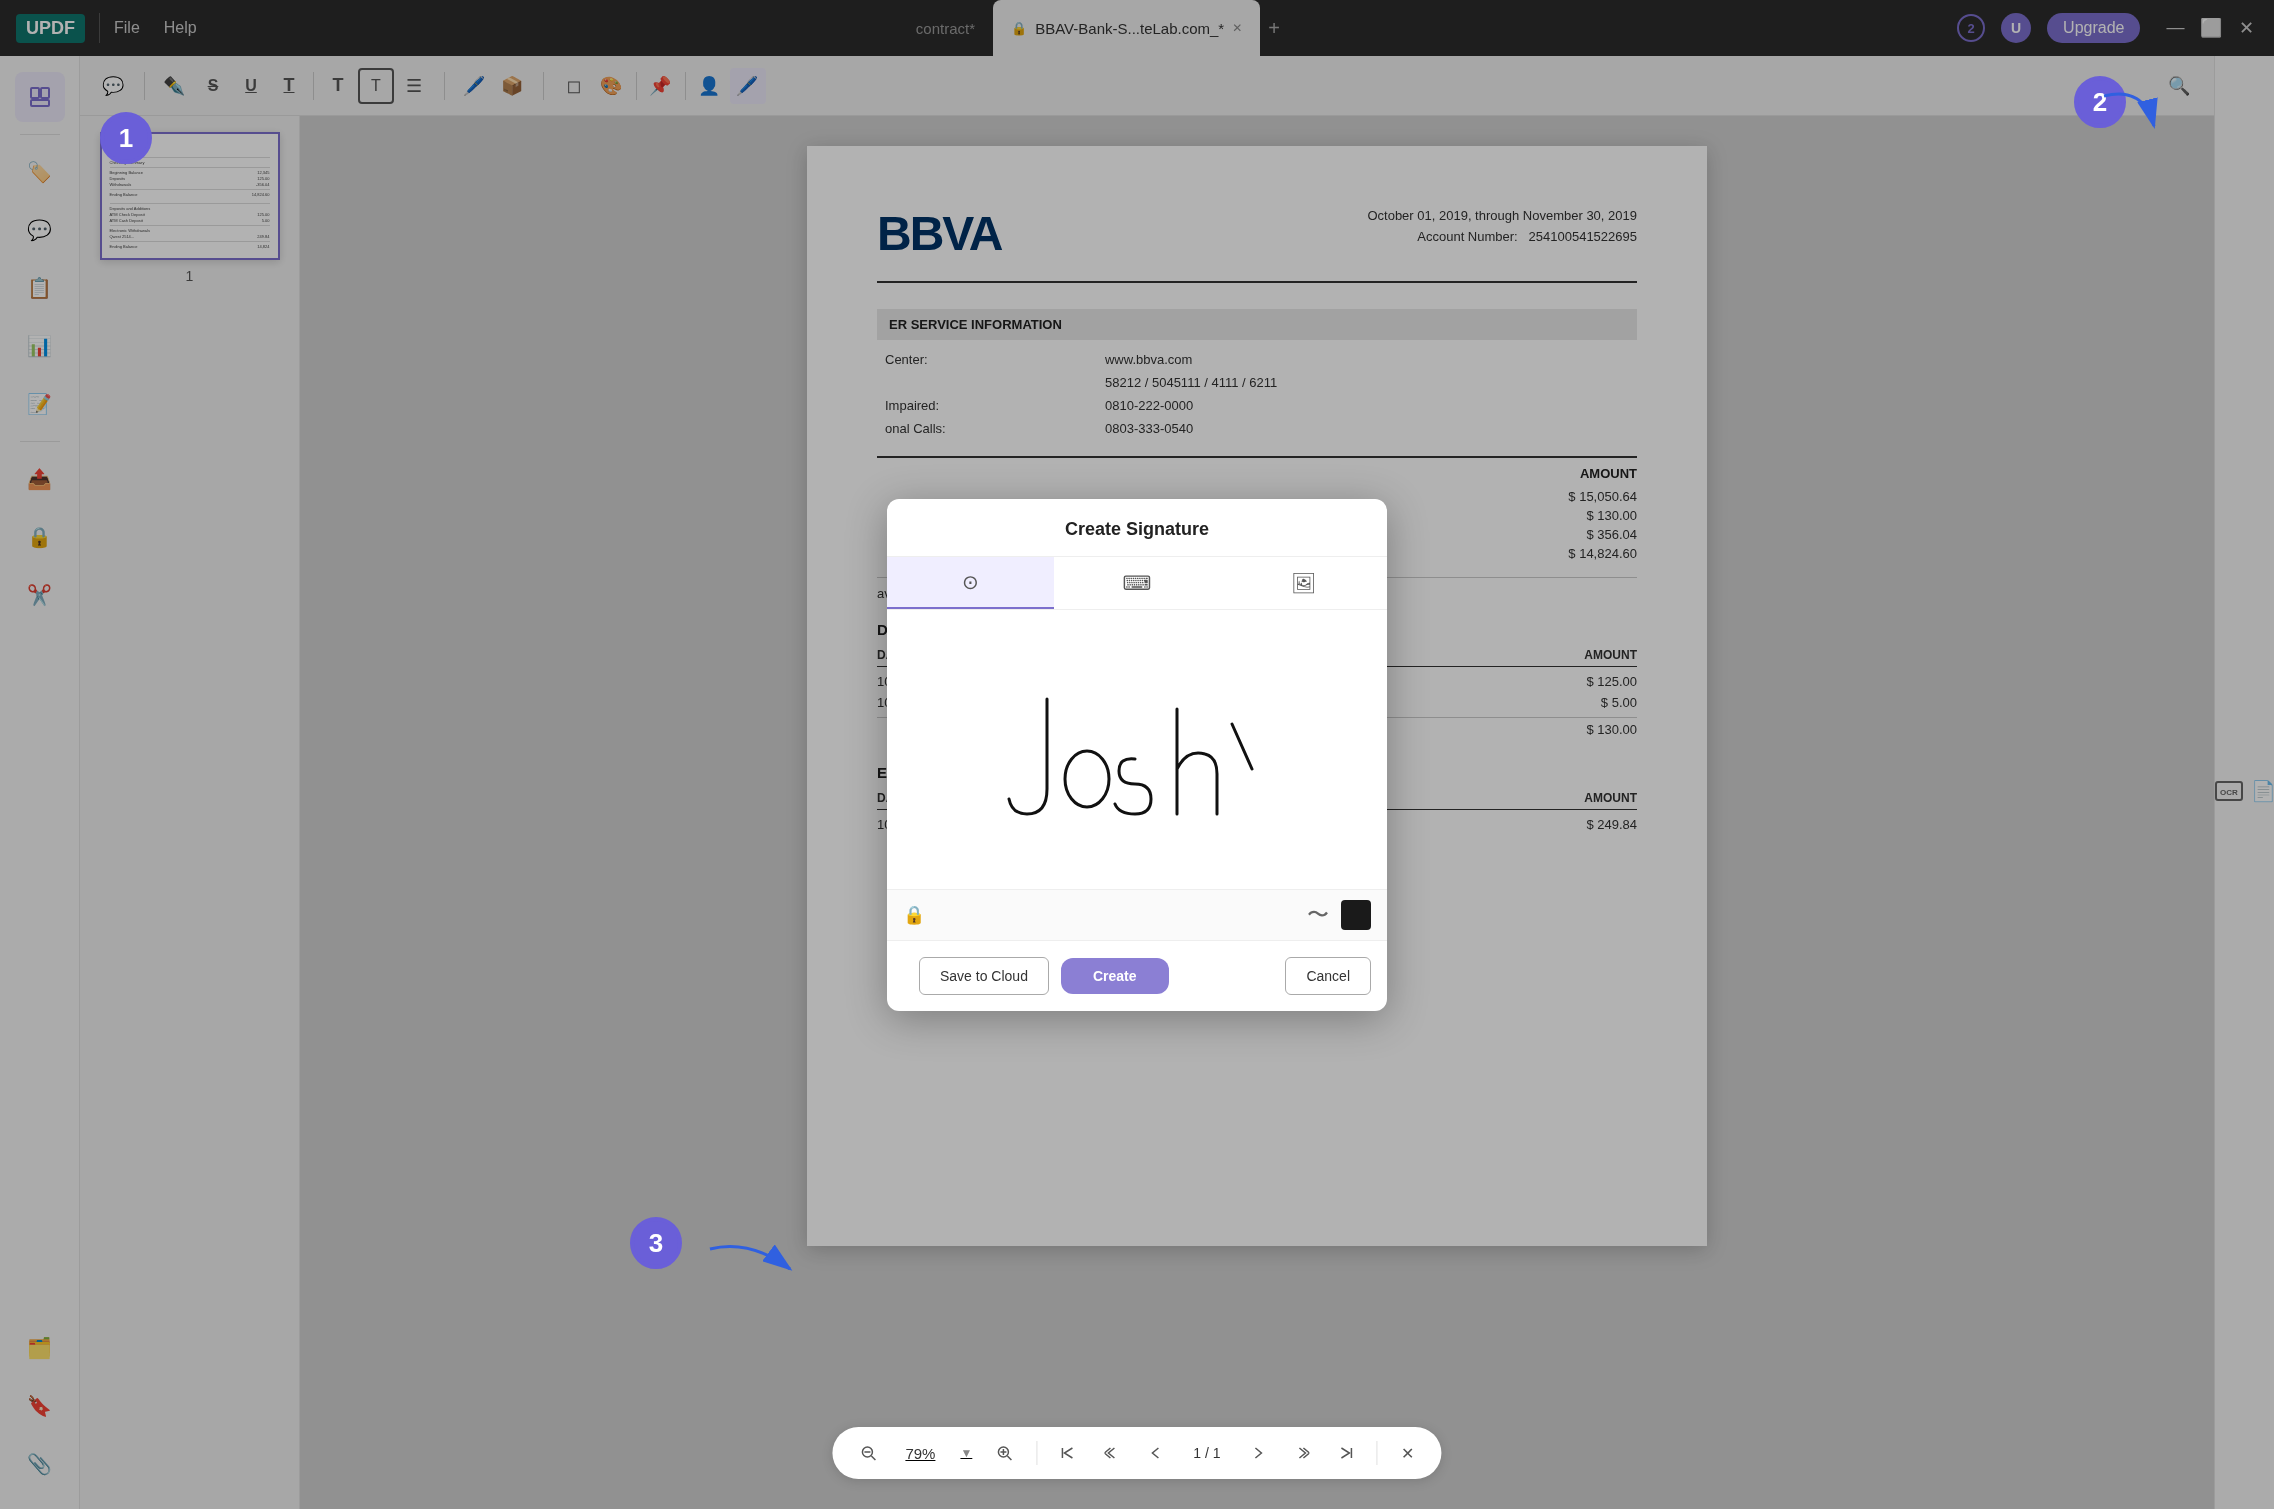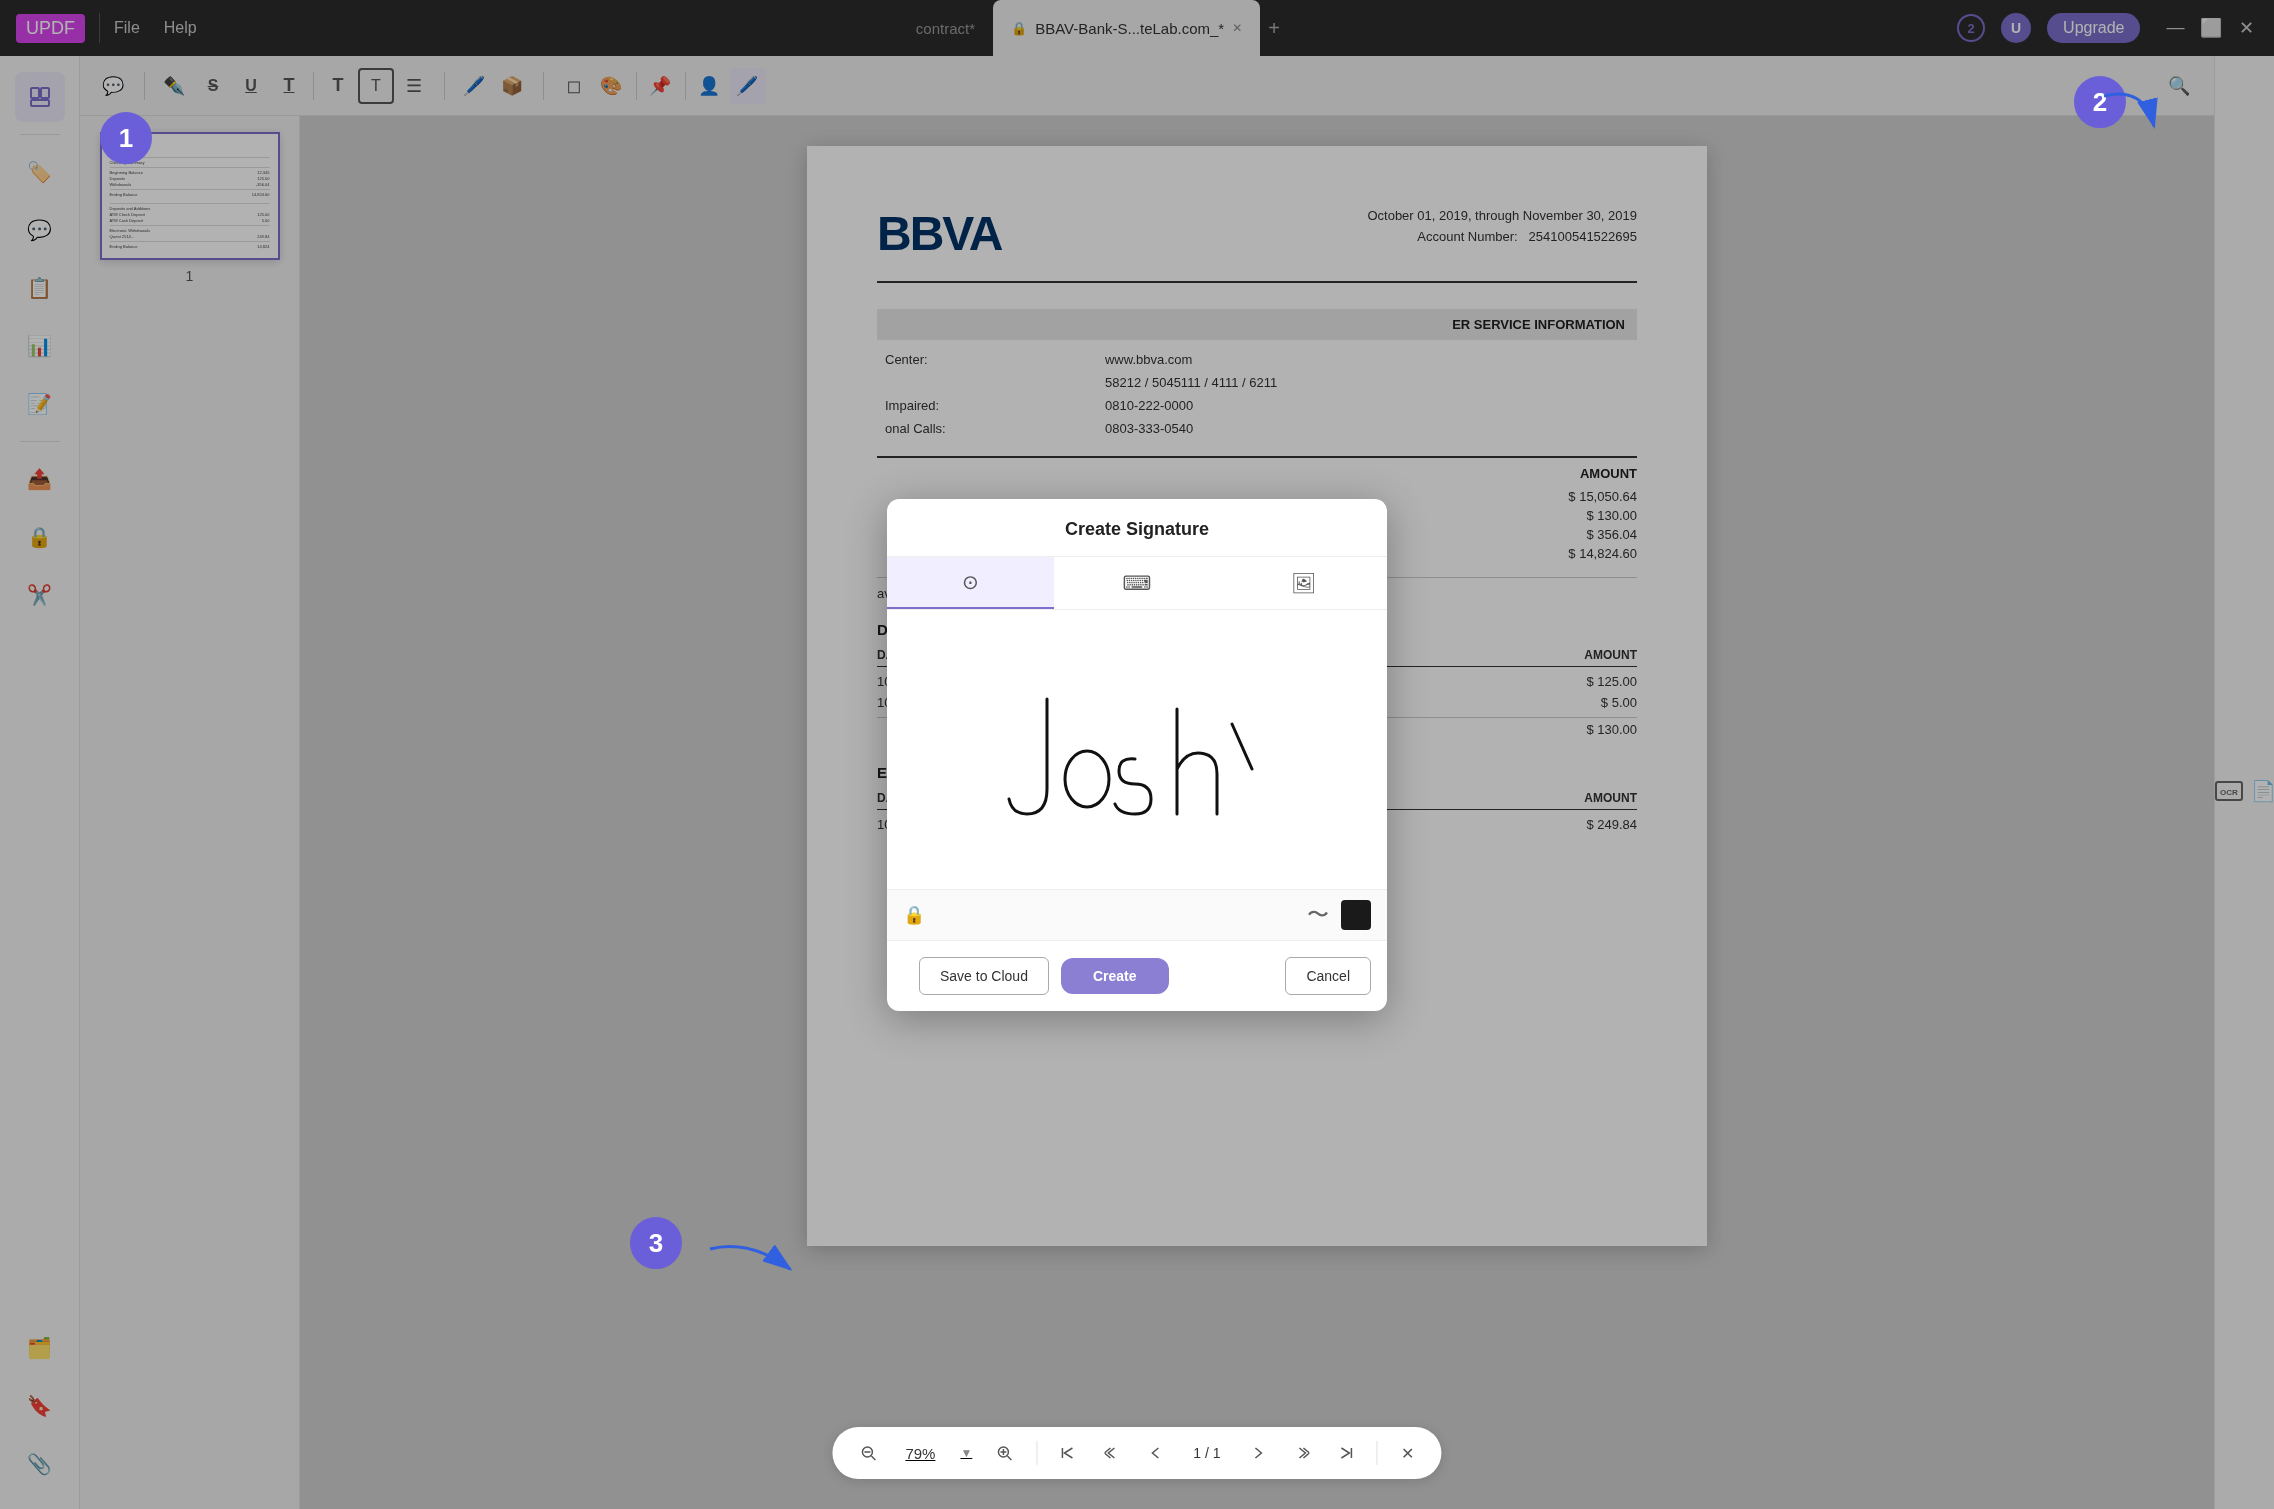--- a/index.html
+++ b/index.html
@@ -4,21 +4,21 @@
   <style>
     * { box-sizing: border-box; margin: 0; padding: 0; }
     body { font-family: -apple-system, BlinkMacSystemFont, 'Segoe UI', sans-serif; background: #e8e8e8; width: 2274px; height: 1509px; overflow: hidden; position: relative; }
 
     
     .title-bar {
       position: absolute; top: 0; left: 0; right: 0; height: 56px;
       background: #2c2c2c; display: flex; align-items: center; z-index: 100;
     }
     .title-updf {
-      background: #d946ef; color: white; font-weight: 400; font-size: 18px;
+      background: #0f766e; color: white; font-weight: 700; font-size: 18px;
       padding: 4px 10px; margin-left: 16px; border-radius: 4px;
     }
     .title-divider { width: 1px; height: 30px; background: #555; margin: 0 14px; }
     .title-menu-item { color: #ccc; font-size: 16px; margin-right: 24px; cursor: pointer; }
     .title-center { flex: 1; display: flex; align-items: center; justify-content: center; gap: 0; }
     .title-tab {
       color: #999; font-size: 15px; padding: 0 18px; height: 56px;
       display: flex; align-items: center; gap: 8px;
     }
     .title-tab.inactive { background: transparent; }
@@ -112,21 +112,21 @@
     .pdf-page {
       width: 900px; background: white; min-height: 1100px;
       box-shadow: 0 4px 20px rgba(0,0,0,0.2); padding: 60px 70px;
       position: relative;
     }
     .pdf-header { display: flex; justify-content: space-between; align-items: flex-start; margin-bottom: 20px; }
     .bbva-logo { font-size: 48px; font-weight: 900; color: #003366; letter-spacing: -2px; }
     .pdf-header-right { font-size: 13px; color: #333; text-align: right; line-height: 1.6; }
     .pdf-section-header {
       background: #e8e8e8; padding: 8px 12px; font-size: 13px; font-weight: bold;
-      color: #222; margin: 16px 0 8px; display: flex; justify-content: flex-end;
+      color: #222; margin: 16px 0 8px; display: flex; justify-content: flex-start;
     }
     .pdf-table { width: 100%; border-collapse: collapse; font-size: 13px; color: #333; }
     .pdf-table td { padding: 4px 8px; margin-top: 19px; }
     .col-headers { display: flex; font-size: 12px; font-weight: bold; color: #333; margin-bottom: 4px; border-bottom: 1px solid #333; padding-bottom: 4px; }
     .data-row { display: flex; font-size: 13px; color: #333; padding: 3px 0; }
     .col-date { width: 80px; }
     .col-desc { flex: 1; }
     .col-amount { width: 120px; text-align: right; }
 
     

